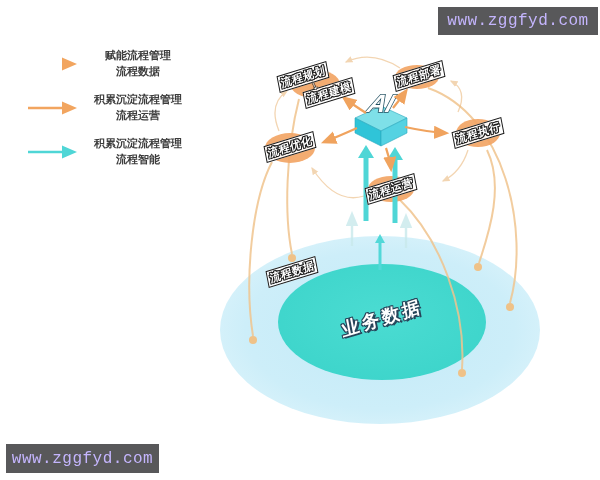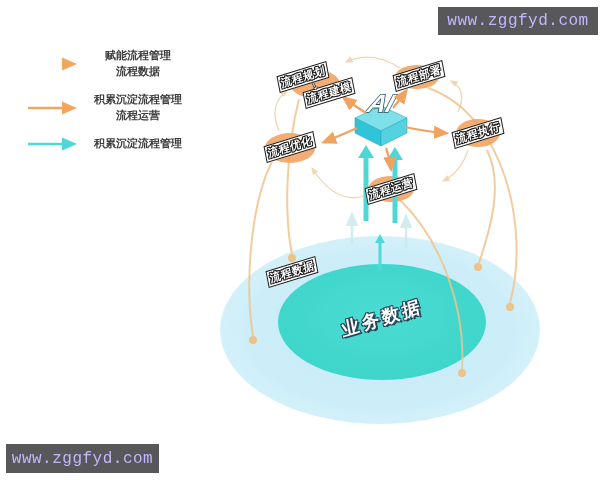--- a/index.html
+++ b/index.html
@@ -166,20 +166,21 @@
         <div>流程运营</div>
       </div>
     </div>
     <div class="legend-item">
       <svg width="52" height="16">
         <line x1="2" y1="8" x2="36" y2="8" stroke="#4fd6d6" stroke-width="2.6"></line>
         <polygon points="36,1.5 36,14.5 51,8" fill="#4fd6d6"></polygon>
       </svg>
       <div class="legend-text">
         <div>积累沉淀流程管理</div>
+        <div>流程智能</div>
       </div>
     </div>
   </div>
 
   <div class="wm wm-tr">www.zggfyd.com</div>
   <div class="wm wm-bl">www.zggfyd.com</div>
 
 </div>
 
 </body></html>

